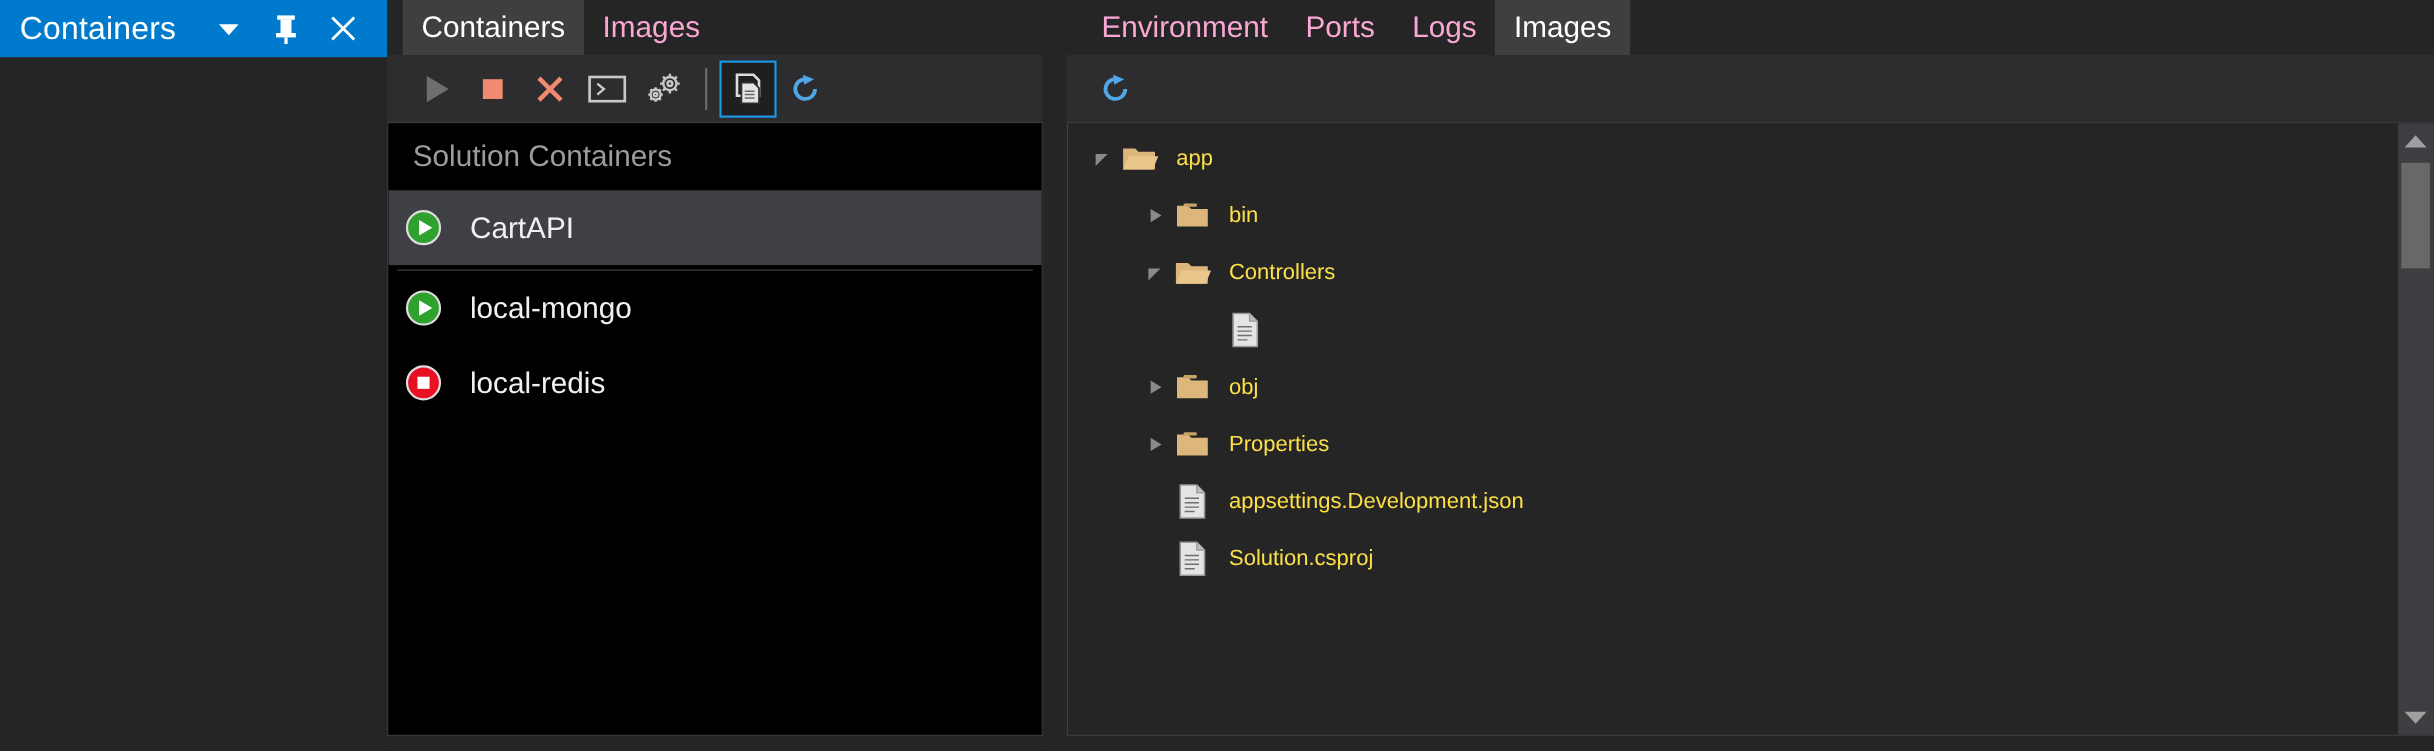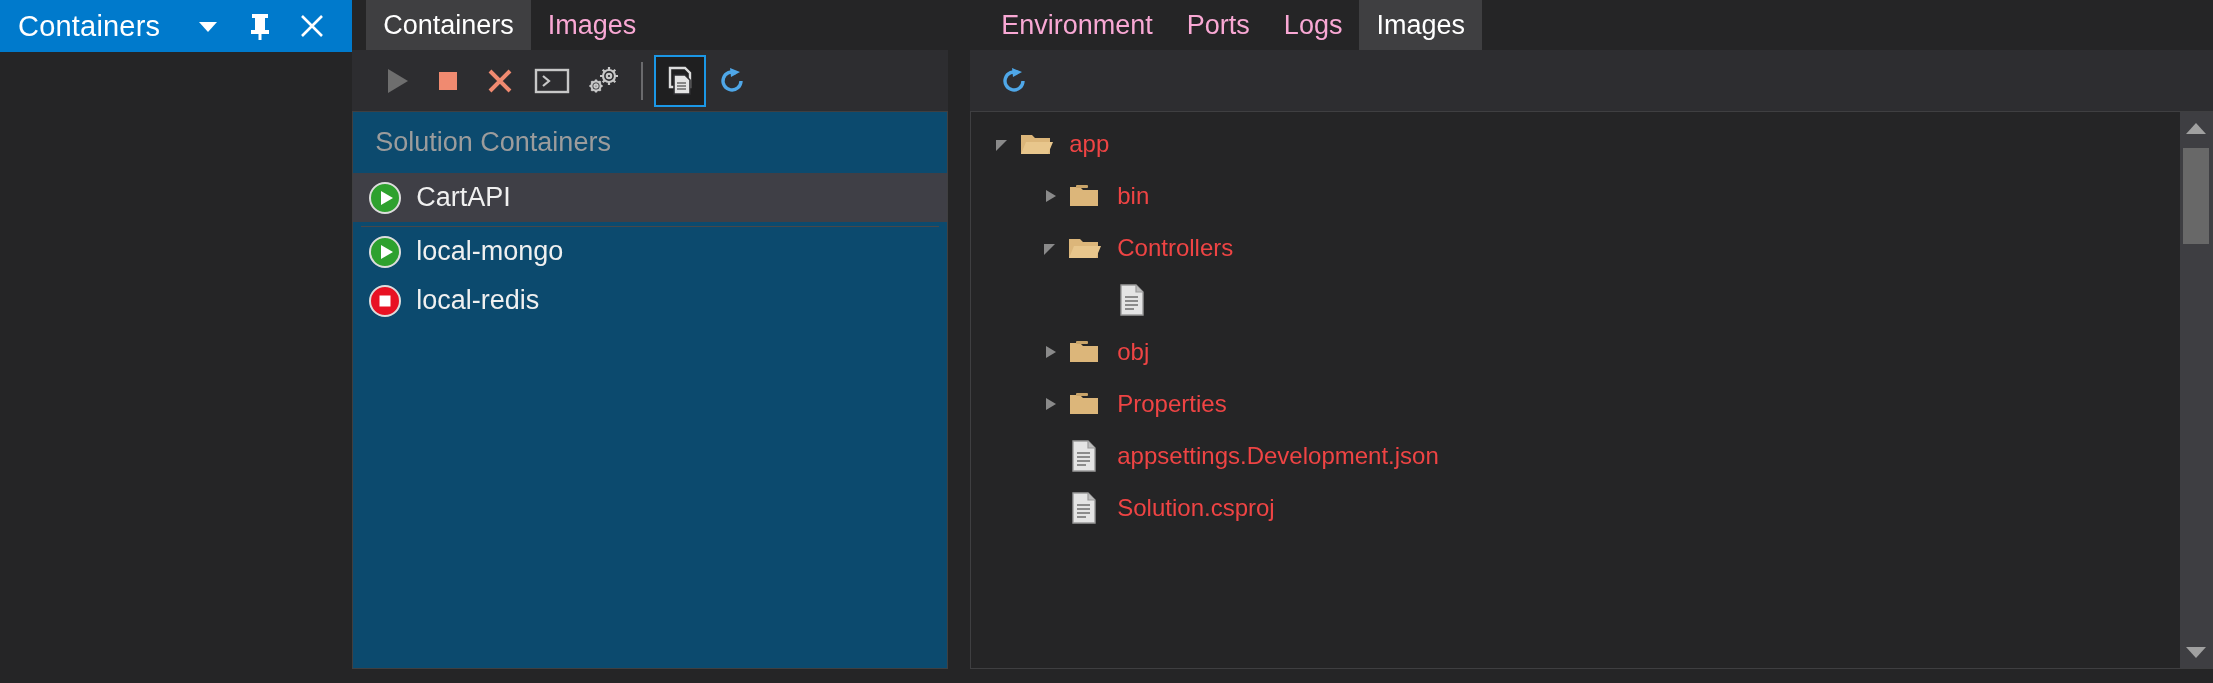--- a/index.html
+++ b/index.html
@@ -111,44 +111,44 @@
   .tool-sep {
     width: 2px; height: 38px;
     background: #6A6A6D;
     margin: 0 11px;
     flex: none;
   }
 
   .container-list {
     flex: 1 1 auto;
     overflow: hidden;
-    background: #0c4a6e;
+    background: #000000;
     border: 1px solid #3F3F41;
     border-top: none;
     margin: 0 0 14px 0;
     display: flex; flex-direction: column;
   }
   .group-header {
     color: #9C9C9C;
     font-size: 27px;
     padding: 15px 0 15px 22px;
     white-space: nowrap;
     flex: none;
   }
   .group-divider {
     height: 1px;
     background: #474749;
     margin: 4px 8px 0 8px;
     flex: none;
   }
   .container-row {
-    height: 49px;
+    height: 68px;
     display: flex; align-items: center;
     padding-left: 14px;
-    gap: 13px;
+    gap: 24px;
     flex: none;
     cursor: default;
   }
   .container-row.selected { background: #3F3F46; }
   .container-row .label {
     color: #F0F0F0;
     font-size: 27px;
     white-space: nowrap;
   }
   .state-icon { width: 36px; height: 36px; flex: none; }
@@ -196,22 +196,22 @@
     display: flex; align-items: center;
     cursor: default;
     white-space: nowrap;
   }
   .twisty {
     width: 34px; height: 52px; flex: none;
     display: flex; align-items: center; justify-content: center;
   }
   .node-icon { width: 34px; height: 34px; flex: none; margin-right: 16px; }
   .node-label {
-    color: #ef4444;
-    font-size: 24px;
+    color: #fde047;
+    font-size: 20px;
     white-space: nowrap;
   }
 
   
   .vscroll {
     width: 32px; flex: none;
     background: #3E3E42;
     display: flex; flex-direction: column; align-items: center;
     position: relative;
   }

